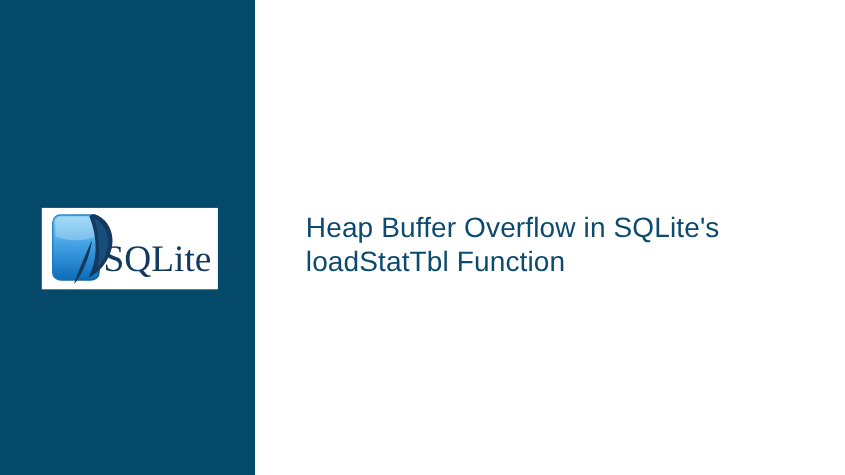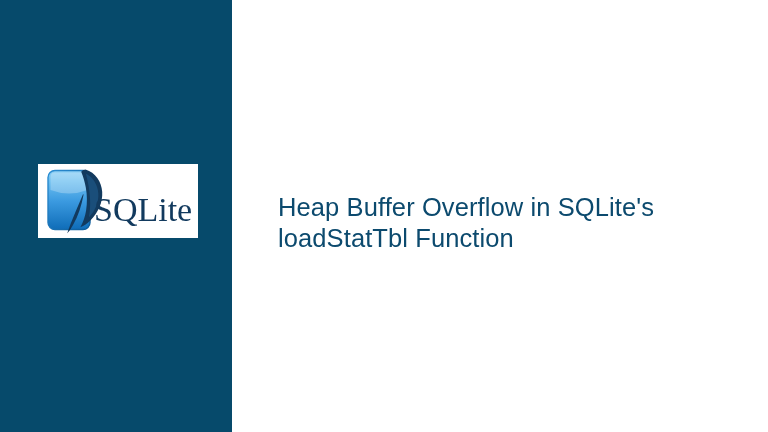--- a/index.html
+++ b/index.html
@@ -31,21 +31,21 @@
     top: 0;
     width: 232px;
     height: 432px;
     background: #064a6b;
   }
 
   
   #logo-card {
     position: absolute;
     left: 38px;
-    top: 164px;
+    top: 189px;
     width: 160px;
     height: 74px;
     background: #ffffff;
     overflow: hidden;
   }
   #logo-svg {
     display: block;
     width: 160px;
     height: 74px;
   }

